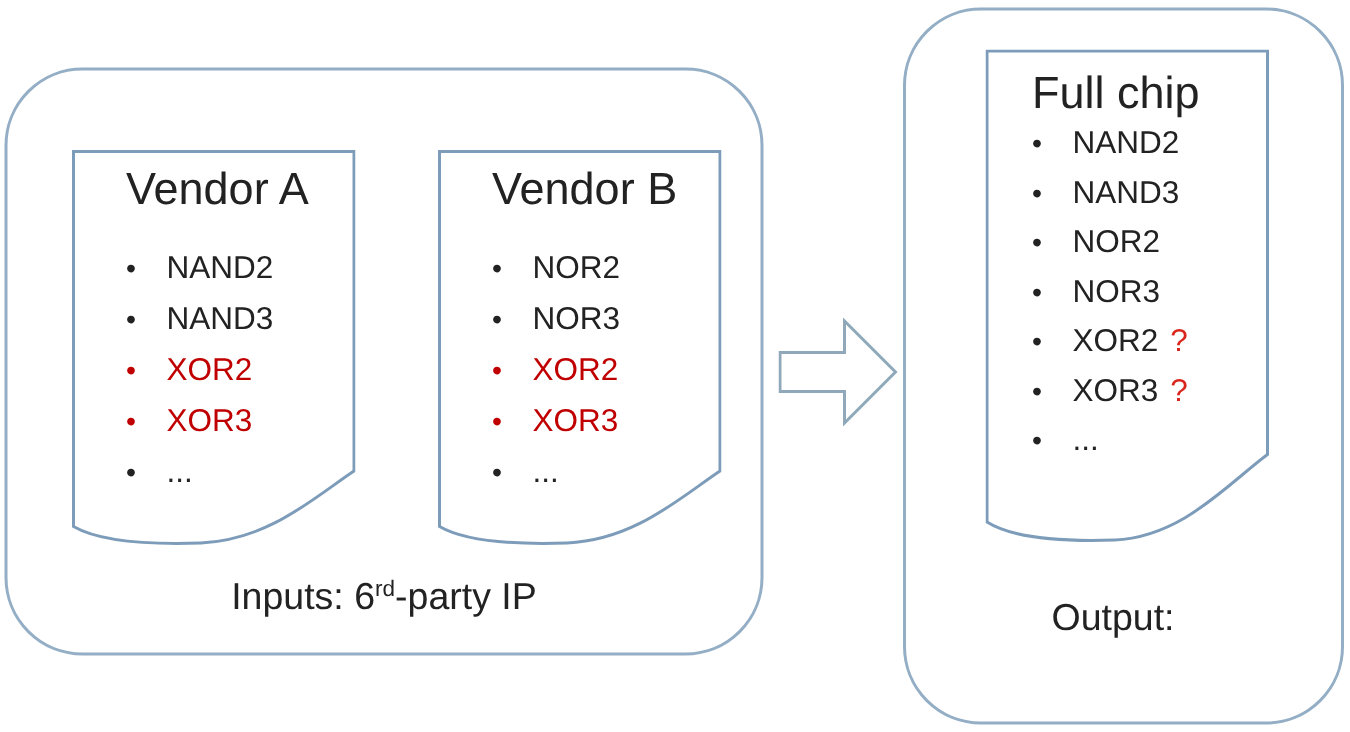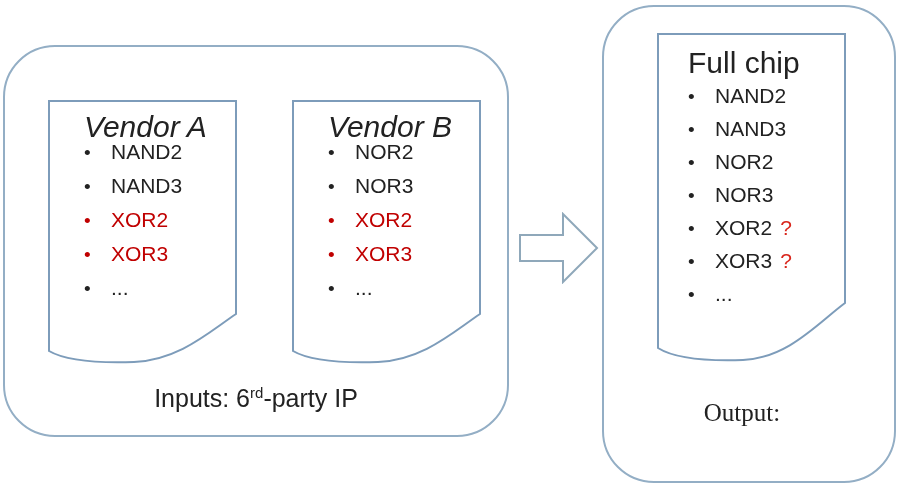--- a/index.html
+++ b/index.html
@@ -23,29 +23,29 @@
   .panel-output{left:602px;top:5px;width:294px;height:478px;}
   .doc{position:absolute;}
   .doc svg{position:absolute;left:0;top:0;width:100%;height:100%;}
   .doc-content{position:relative;}
   .doc-title{font-size:30px;line-height:26px;}
   .doc-row{display:flex;align-items:baseline;font-size:21px;}
   .doc-row .bullet{width:27px;font-size:19px;}
   .doc-row.red .bullet,.doc-row.red .label{color:var(--red-item);}
   .doc-row .suffix{color:var(--red-q);margin-left:8px;font-size:21px;}
   .doc-a .doc-content{padding:14px 0 0 36px;}
-  .doc-a .doc-title{margin-bottom:0;font-style:italic;}
+  .doc-a .doc-title{margin-bottom:27px;}
   .doc-a .doc-row{height:34px;}
   .doc-fc .doc-content{padding:17px 0 0 31px;}
   .doc-fc .doc-title{margin-bottom:8px;}
   .doc-fc .doc-row{height:33px;}
   .caption{position:absolute;text-align:center;font-size:25px;color:var(--ink);}
   .caption sup{font-size:15px;}
   .caption-inputs{left:3px;top:384px;width:506px;}
-  .caption-output{left:602px;top:396px;width:280px;line-height:33px;font-family:Liberation Serif, serif;}
+  .caption-output{left:602px;top:396px;width:280px;line-height:33px;}
   .arrow{position:absolute;left:519px;top:212px;width:80px;height:72px;}
 </style>
 </head>
 <body>
 
 <div class="canvas">
 
   <div class="panel panel-inputs"></div>
 
   <div class="doc doc-a" style="left:48px;top:100px;width:189px;height:266px;">

